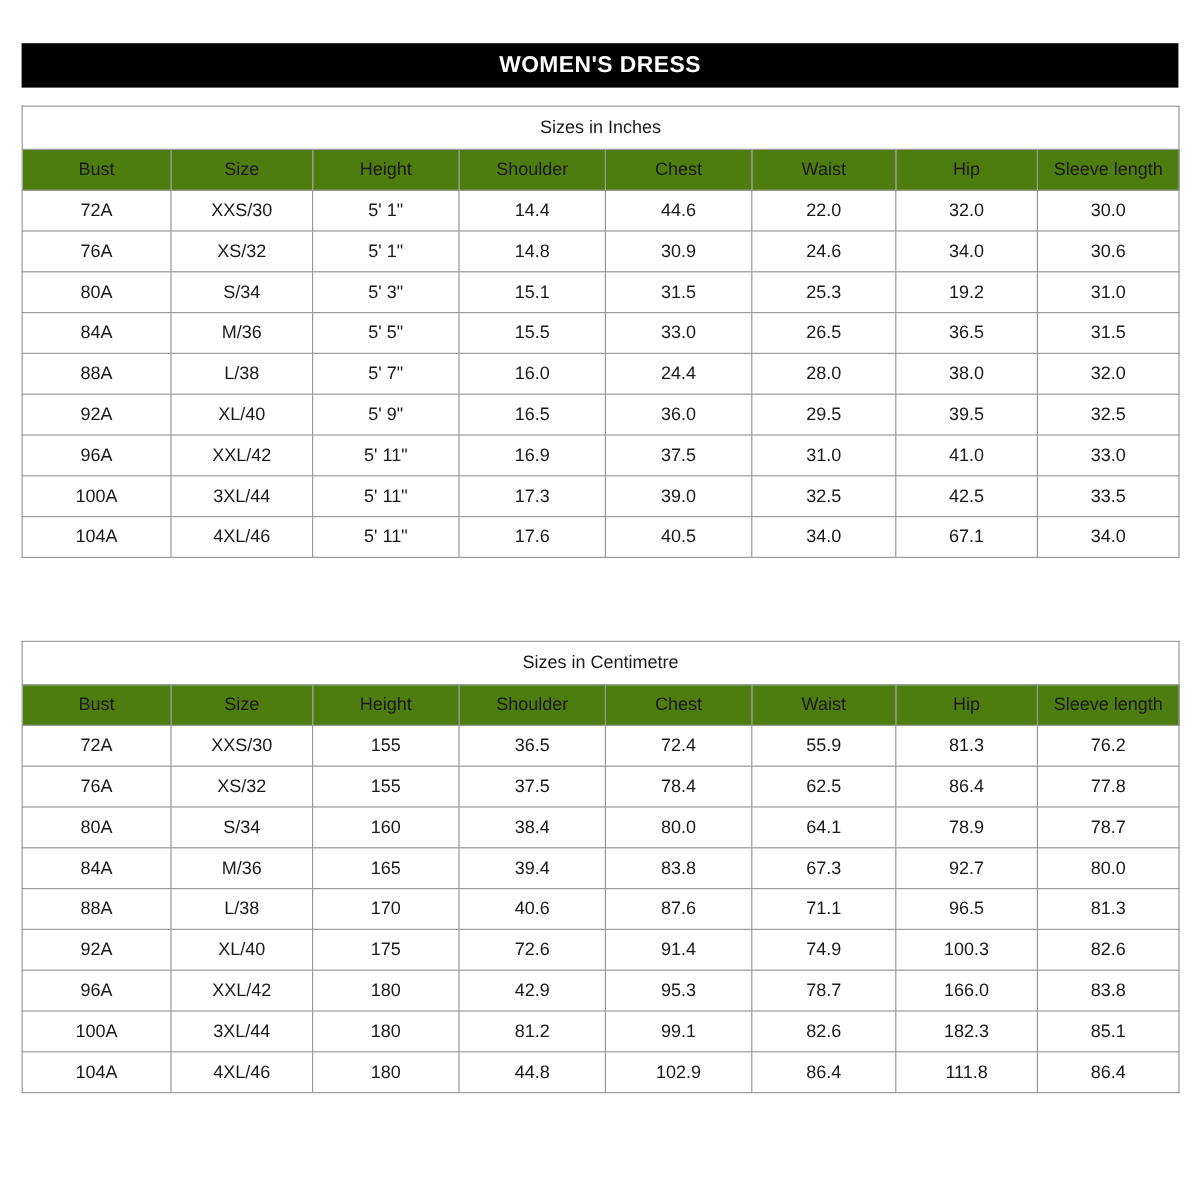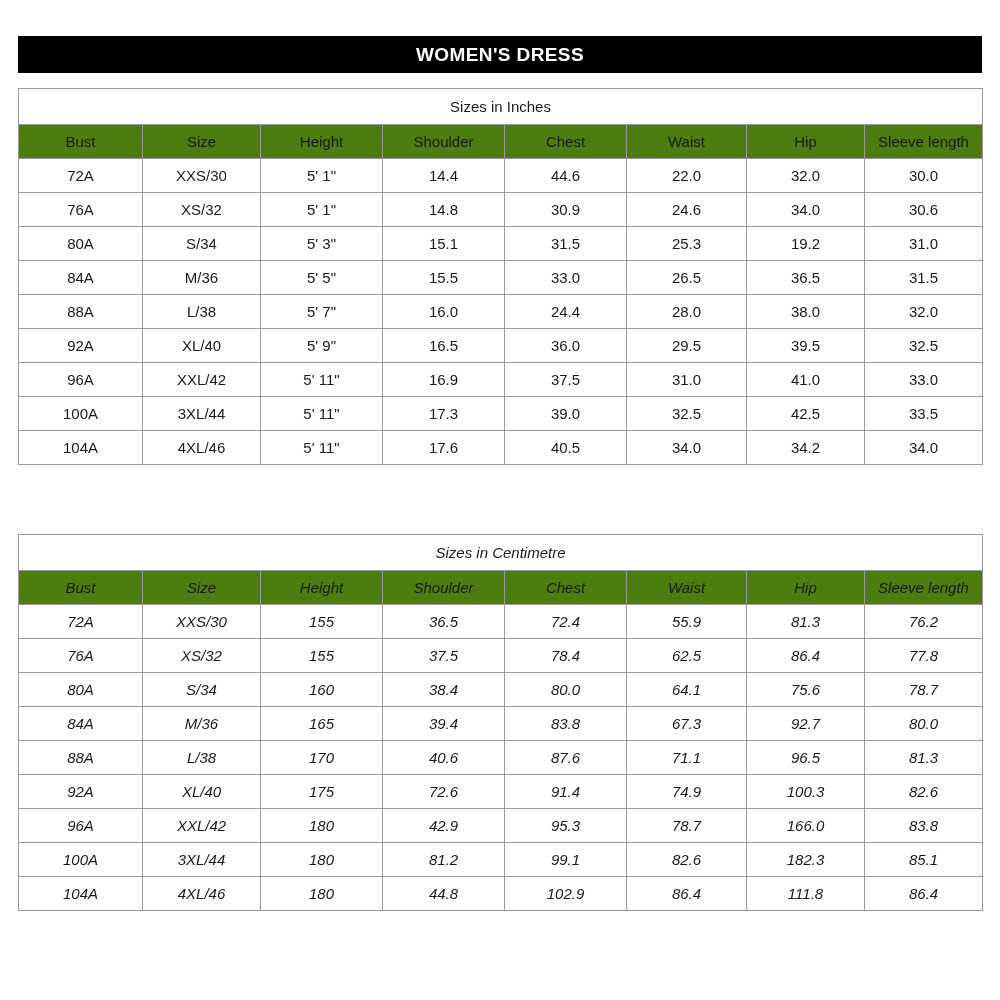--- a/index.html
+++ b/index.html
@@ -43,21 +43,21 @@
   
   .size-table {
     position: absolute;
     left: 18px;
     width: 964px;
     border-collapse: collapse;
     table-layout: fixed;
     background: #ffffff;
   }
   .size-table.inches { top: 88px; }
-  .size-table.cm { top: 534px; font-style: italic; }
+  .size-table.cm { top: 534px; }
 
   .size-table caption {
     border: 1px solid #9a9a9a;
     border-bottom: none;
     background: #ffffff;
     font-size: 15px;
     color: #1a1a1a;
     height: 35px;
     line-height: 35px;
     caption-side: top;
@@ -205,21 +205,21 @@
         <td>42.5</td>
         <td>33.5</td>
       </tr>
       <tr>
         <td>104A</td>
         <td>4XL/46</td>
         <td>5' 11"</td>
         <td>17.6</td>
         <td>40.5</td>
         <td>34.0</td>
-        <td>34.2</td>
+        <td>67.1</td>
         <td>34.0</td>
       </tr>
     </tbody>
   </table>
 
   <table class="size-table cm">
     <caption>Sizes in Centimetre</caption>
     <colgroup>
       <col class="c0">
         <col class="c1">
@@ -263,21 +263,21 @@
         <td>86.4</td>
         <td>77.8</td>
       </tr>
       <tr>
         <td>80A</td>
         <td>S/34</td>
         <td>160</td>
         <td>38.4</td>
         <td>80.0</td>
         <td>64.1</td>
-        <td>75.6</td>
+        <td>78.9</td>
         <td>78.7</td>
       </tr>
       <tr>
         <td>84A</td>
         <td>M/36</td>
         <td>165</td>
         <td>39.4</td>
         <td>83.8</td>
         <td>67.3</td>
         <td>92.7</td>

